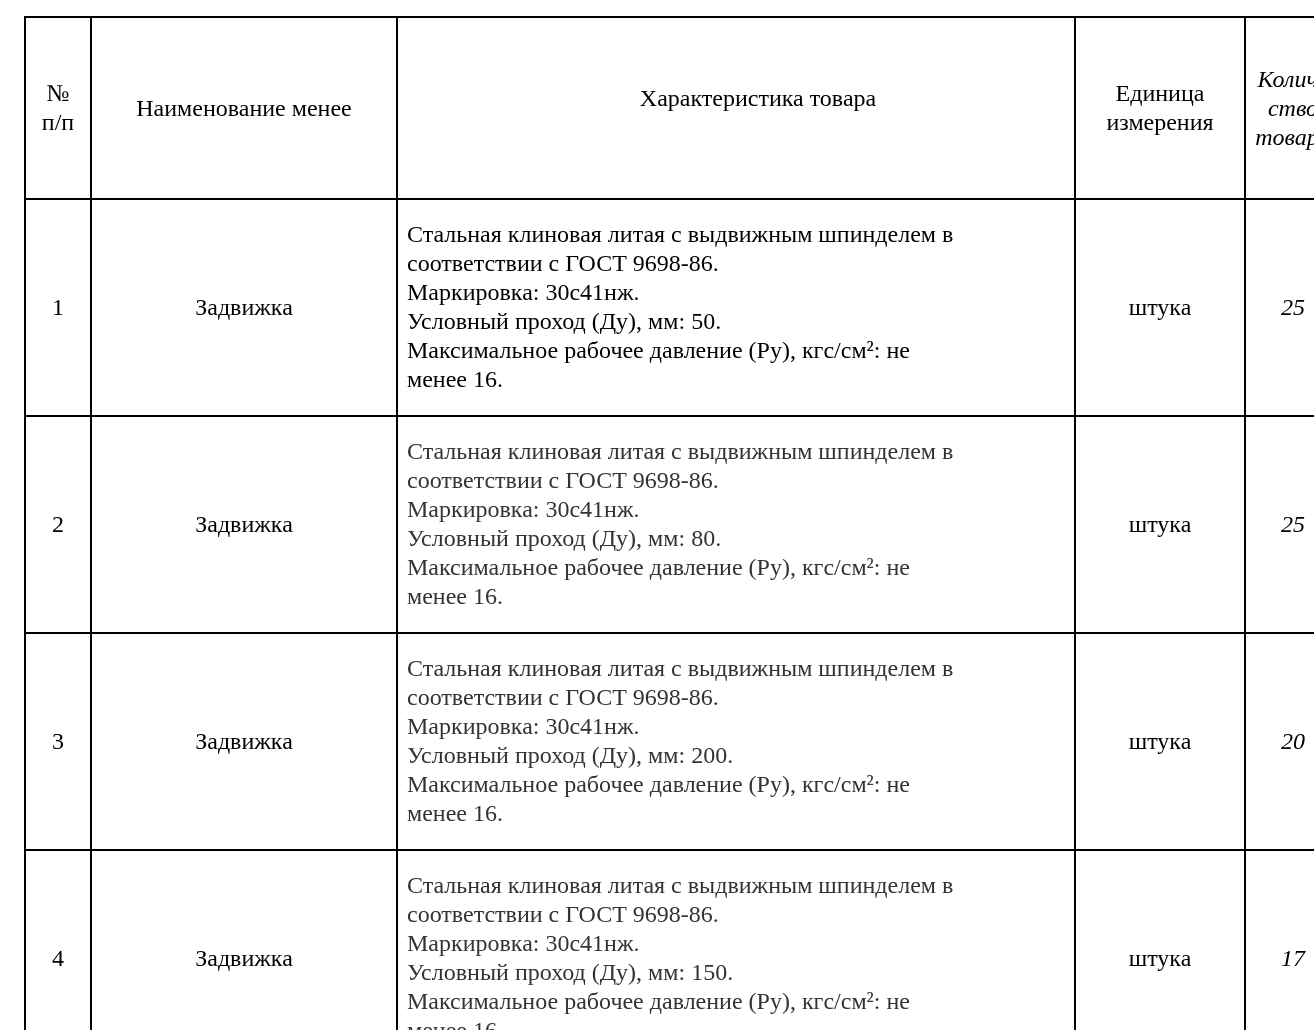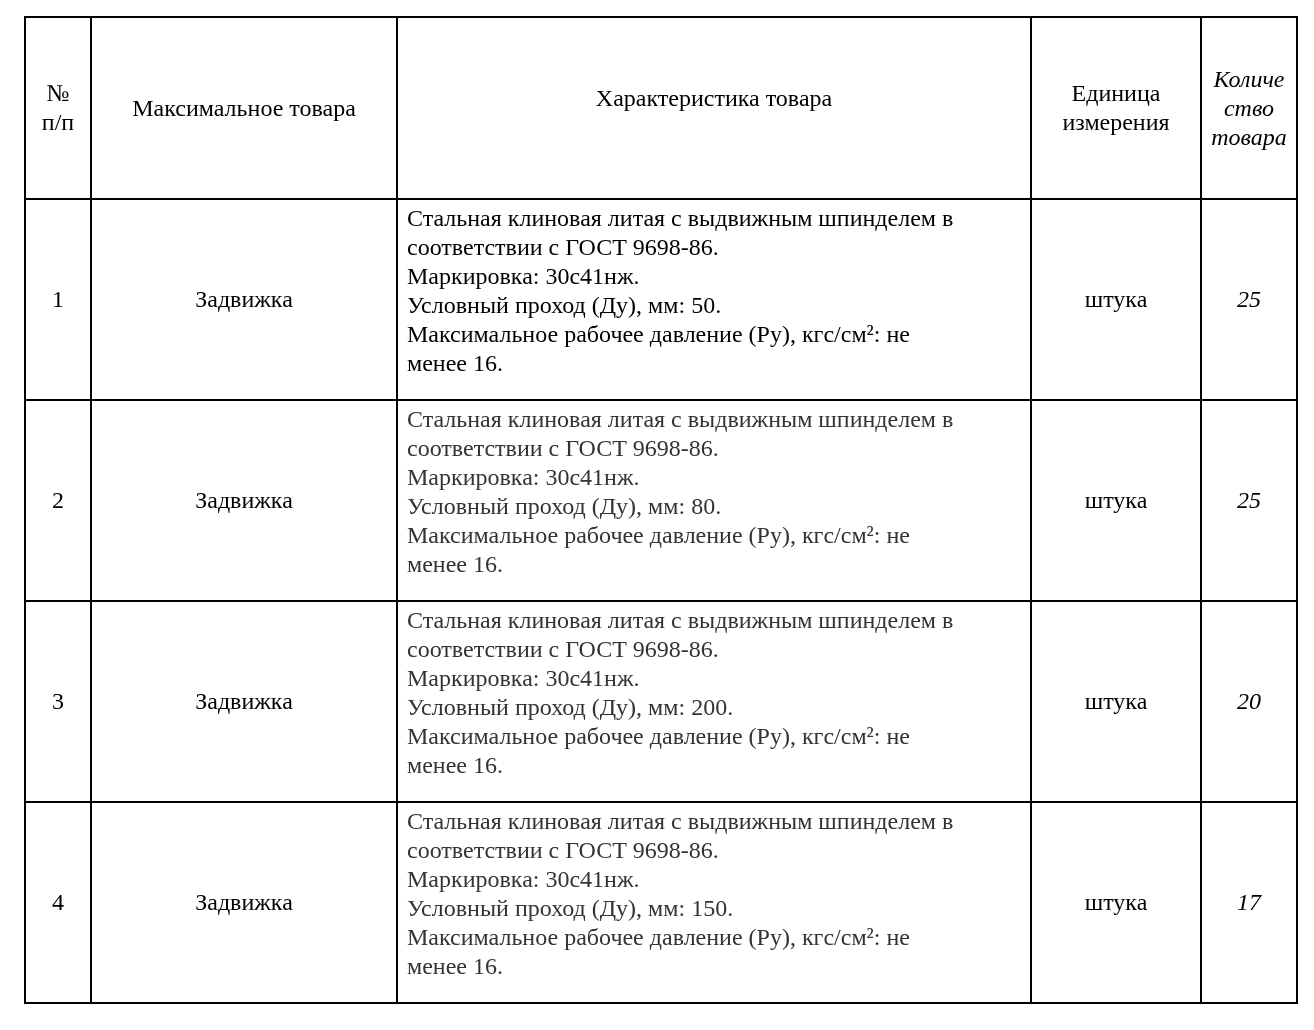--- a/index.html
+++ b/index.html
@@ -5,40 +5,40 @@
   html, body { margin: 0; padding: 0; background: #ffffff; }
   body { width: 1314px; height: 1030px; position: relative; overflow: hidden;
          font-family: "Liberation Serif", "DejaVu Serif", serif; color: #000; }
   table { position: absolute; left: 24px; top: 16px; border-collapse: collapse;
           table-layout: fixed; width: 1274px; }
   td, th { border: 2px solid #000; padding: 0; font-weight: normal; vertical-align: middle; }
   th { height: 180px; font-size: 24px; line-height: 29px; text-align: center; }
   td { height: 199px; font-size: 24px; }
   .c-num { width: 64px; text-align: center; }
   .c-name { width: 304px; text-align: center; }
-  .c-desc { width: 632px; text-align: left; }
+  .c-desc { width: 632px; text-align: left; padding-left: 44px; }
   .c-unit { width: 168px; text-align: center; margin-left: 43px; }
   .c-qty { width: 94px; text-align: center; font-style: italic; }
   th.c-desc { text-align: center; vertical-align: top; padding-top: 66px; height: 114px; }
-  td.c-desc { vertical-align: top; padding: 4px 8px 0 9px; line-height: 29px; height: 195px; }
+  td.c-desc { vertical-align: top; padding: 20px 8px 0 9px; line-height: 29px; height: 195px; }
   td.c-desc.muted { color: #333; }
   .line { display: block; }
   th .line { display: block; }
 </style>
 </head>
 <body>
 
 <table>
   <thead>
     <tr>
       <th class="c-num">
         <span class="line">№</span>
         <span class="line">п/п</span>
       </th>
-      <th class="c-name">Максимальное товара</th>
+      <th class="c-name">Наименование менее</th>
       <th class="c-desc">Характеристика товара</th>
       <th class="c-unit">
         <span class="line">Единица</span>
         <span class="line">измерения</span>
       </th>
       <th class="c-qty">
         <span class="line">Количе</span>
         <span class="line">ство</span>
         <span class="line">товара</span>
       </th>

